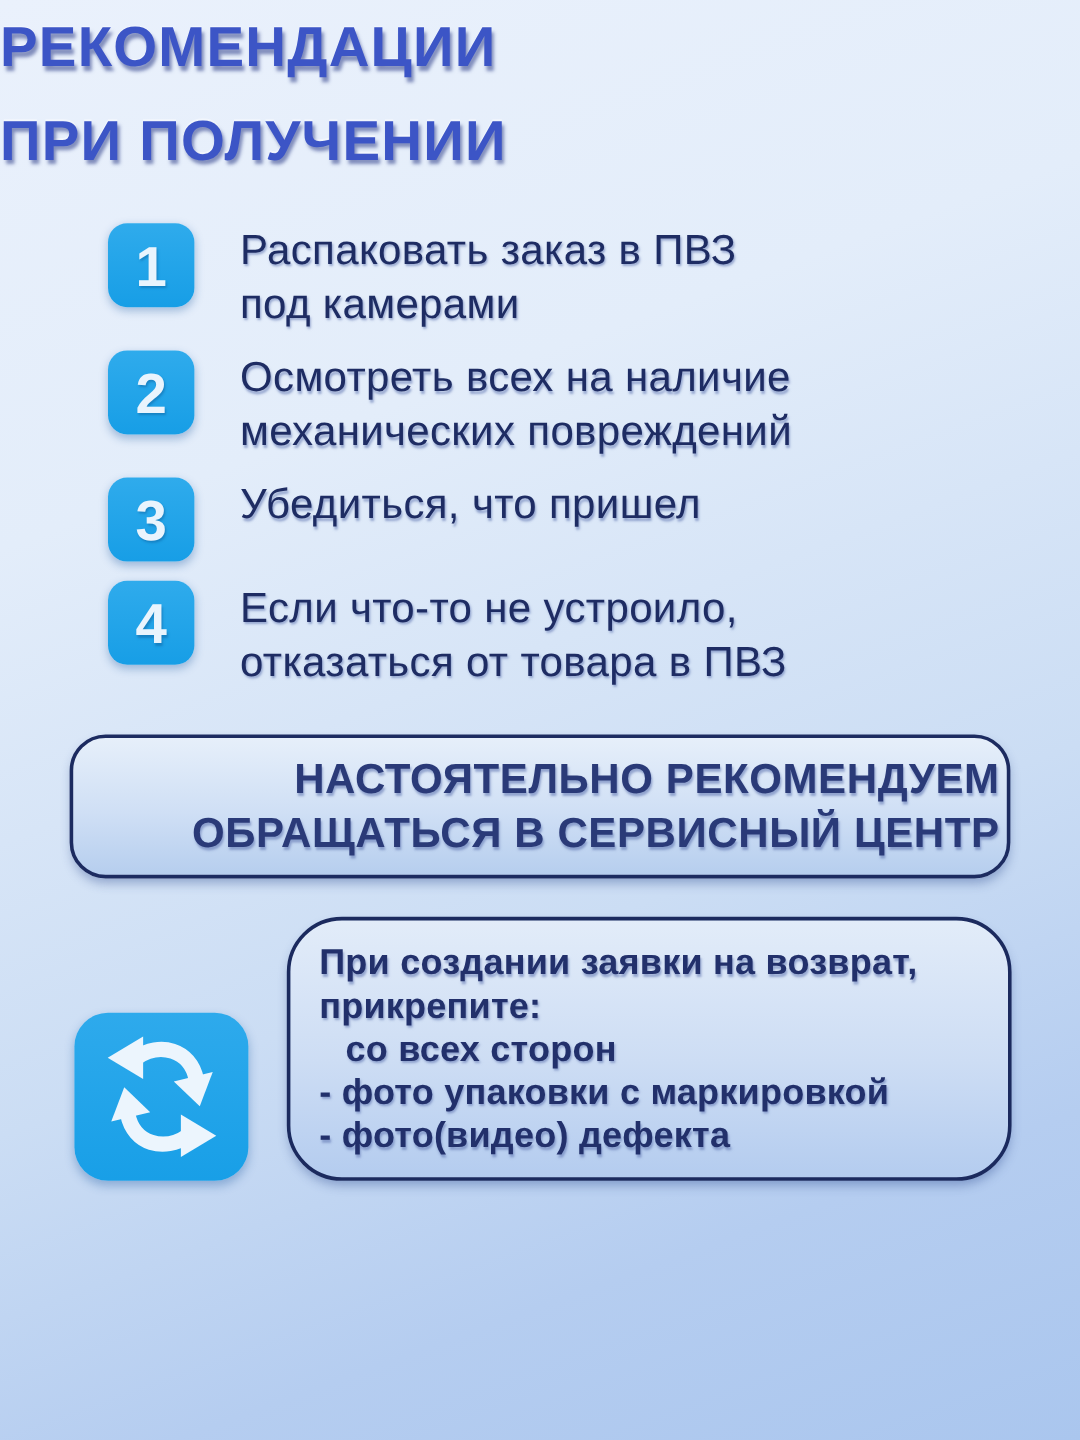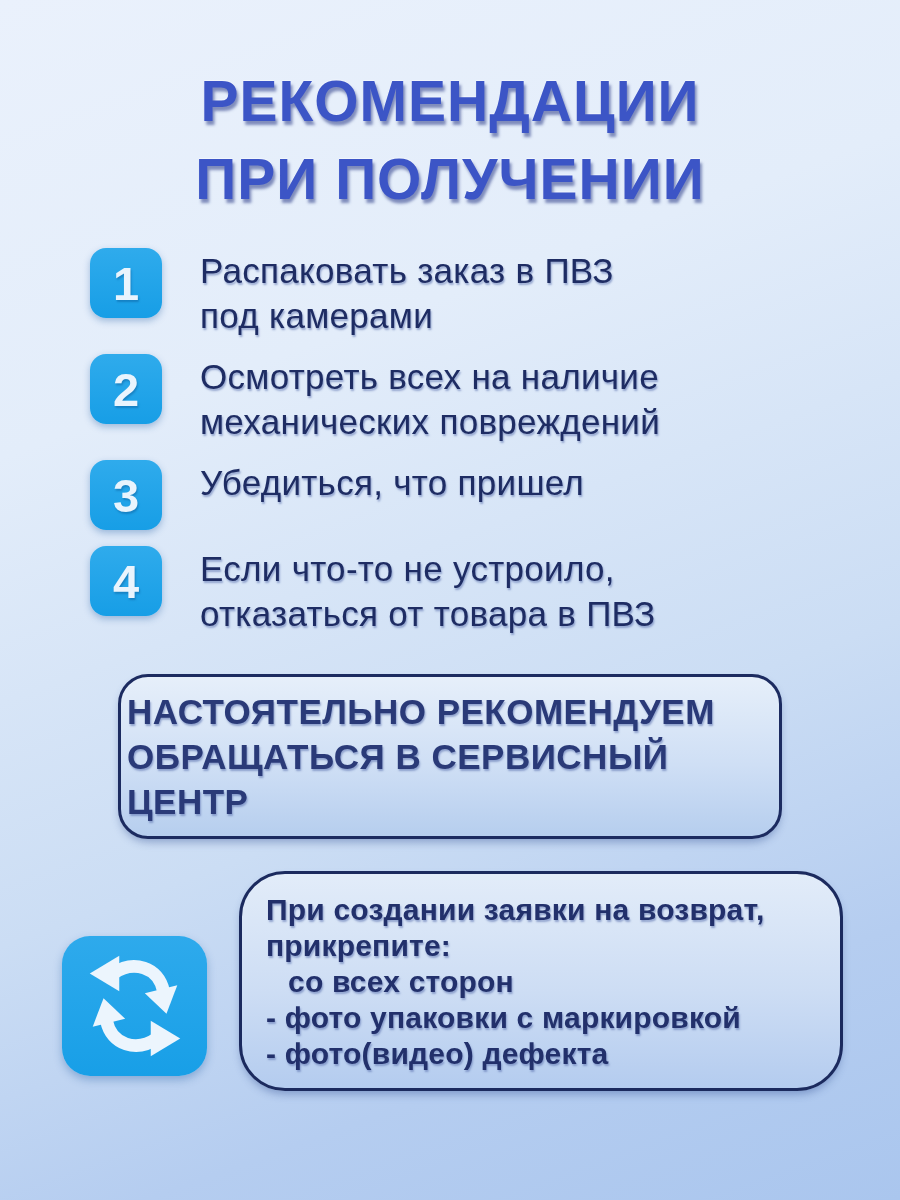--- a/index.html
+++ b/index.html
@@ -6,22 +6,22 @@
   html,body { width:900px; height:1200px; }
   body {
     font-family:"Liberation Sans","DejaVu Sans",sans-serif;
     background:linear-gradient(160deg,#eaf1fc 0%,#e3edfa 30%,#cbddf4 62%,#b5cdf0 82%,#aac6ee 100%);
     overflow:hidden;
   }
   .poster { width:900px; height:1200px; position:relative; }
 
   
   .title {
-    margin-top:62px; text-align:center;
-    font-size:57px; line-height:78px; font-weight:700; letter-spacing:1px;
+    
+    font-size:47px; line-height:78px; font-weight:700; letter-spacing:1px;
     color:#3c55c6;
     text-shadow:2px 4px 3px rgba(42,58,135,.55), 0 -1px 0 rgba(255,255,255,.45);
   }
   .t-line { display:block; }
 
   
   .steps { margin-top:30px; padding-left:90px; }
   .step { display:flex; align-items:flex-start; margin-bottom:16px; }
   .badge {
     flex:none; width:72px; height:70px; margin-right:38px;
@@ -33,33 +33,33 @@
     box-shadow:0 3px 7px rgba(30,90,160,.35);
   }
   .step-text {
     font-size:35px; line-height:45px; font-weight:400; letter-spacing:.3px;
     color:#1e2c63;
     text-shadow:1px 2px 2px rgba(96,118,178,.6);
   }
 
   
   .banner {
-    width:664px; margin:38px auto 0;
+    width:784px; margin:38px auto 0;
     border:3px solid #1c2b60; border-radius:30px;
     background:linear-gradient(180deg,#e6effa 0%,#cfdff5 55%,#b6ceee 100%);
     box-shadow:0 5px 9px -2px rgba(40,70,140,.4);
-    text-align:left; padding:12px 6px;
+    text-align:right; padding:12px 6px;
     font-size:35px; line-height:45px; font-weight:700; letter-spacing:.5px;
     color:#2a3a78;
     text-shadow:1px 2px 2px rgba(96,118,178,.6);
   }
   .b-line { display:block; }
 
   
-  .return-row { margin-top:32px; padding-left:62px; display:flex; align-items:center; }
+  .return-row { margin-top:32px; padding-left:62px; display:flex; align-items:flex-end; }
   .icon-tile {
     flex:none; width:145px; height:140px; margin-top:50px;
     background:linear-gradient(180deg,#2eaaec,#189fe7);
     border-radius:28px;
     display:flex; align-items:center; justify-content:center;
     box-shadow:0 4px 8px rgba(30,90,160,.35);
   }
   .icon-tile svg { width:118px; height:118px; display:block; }
   .return-box {
     margin-left:32px; width:604px;

